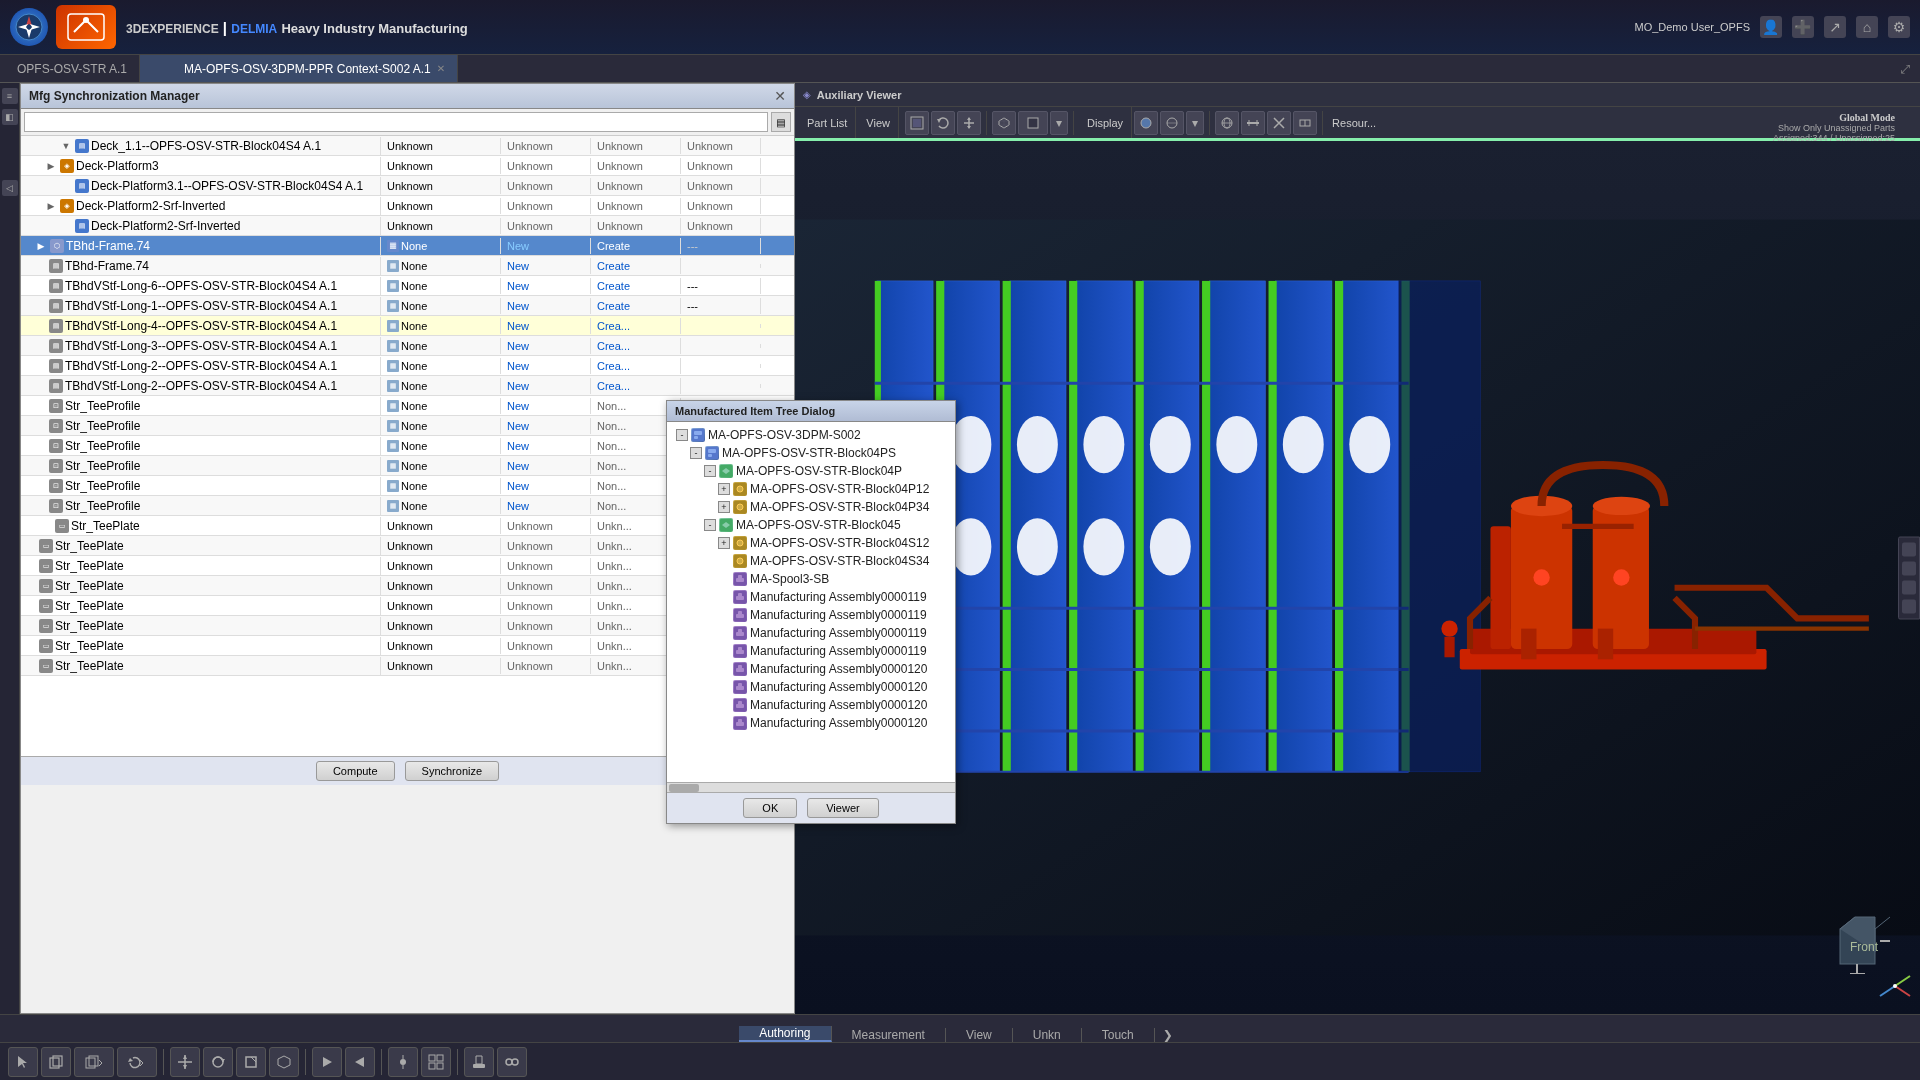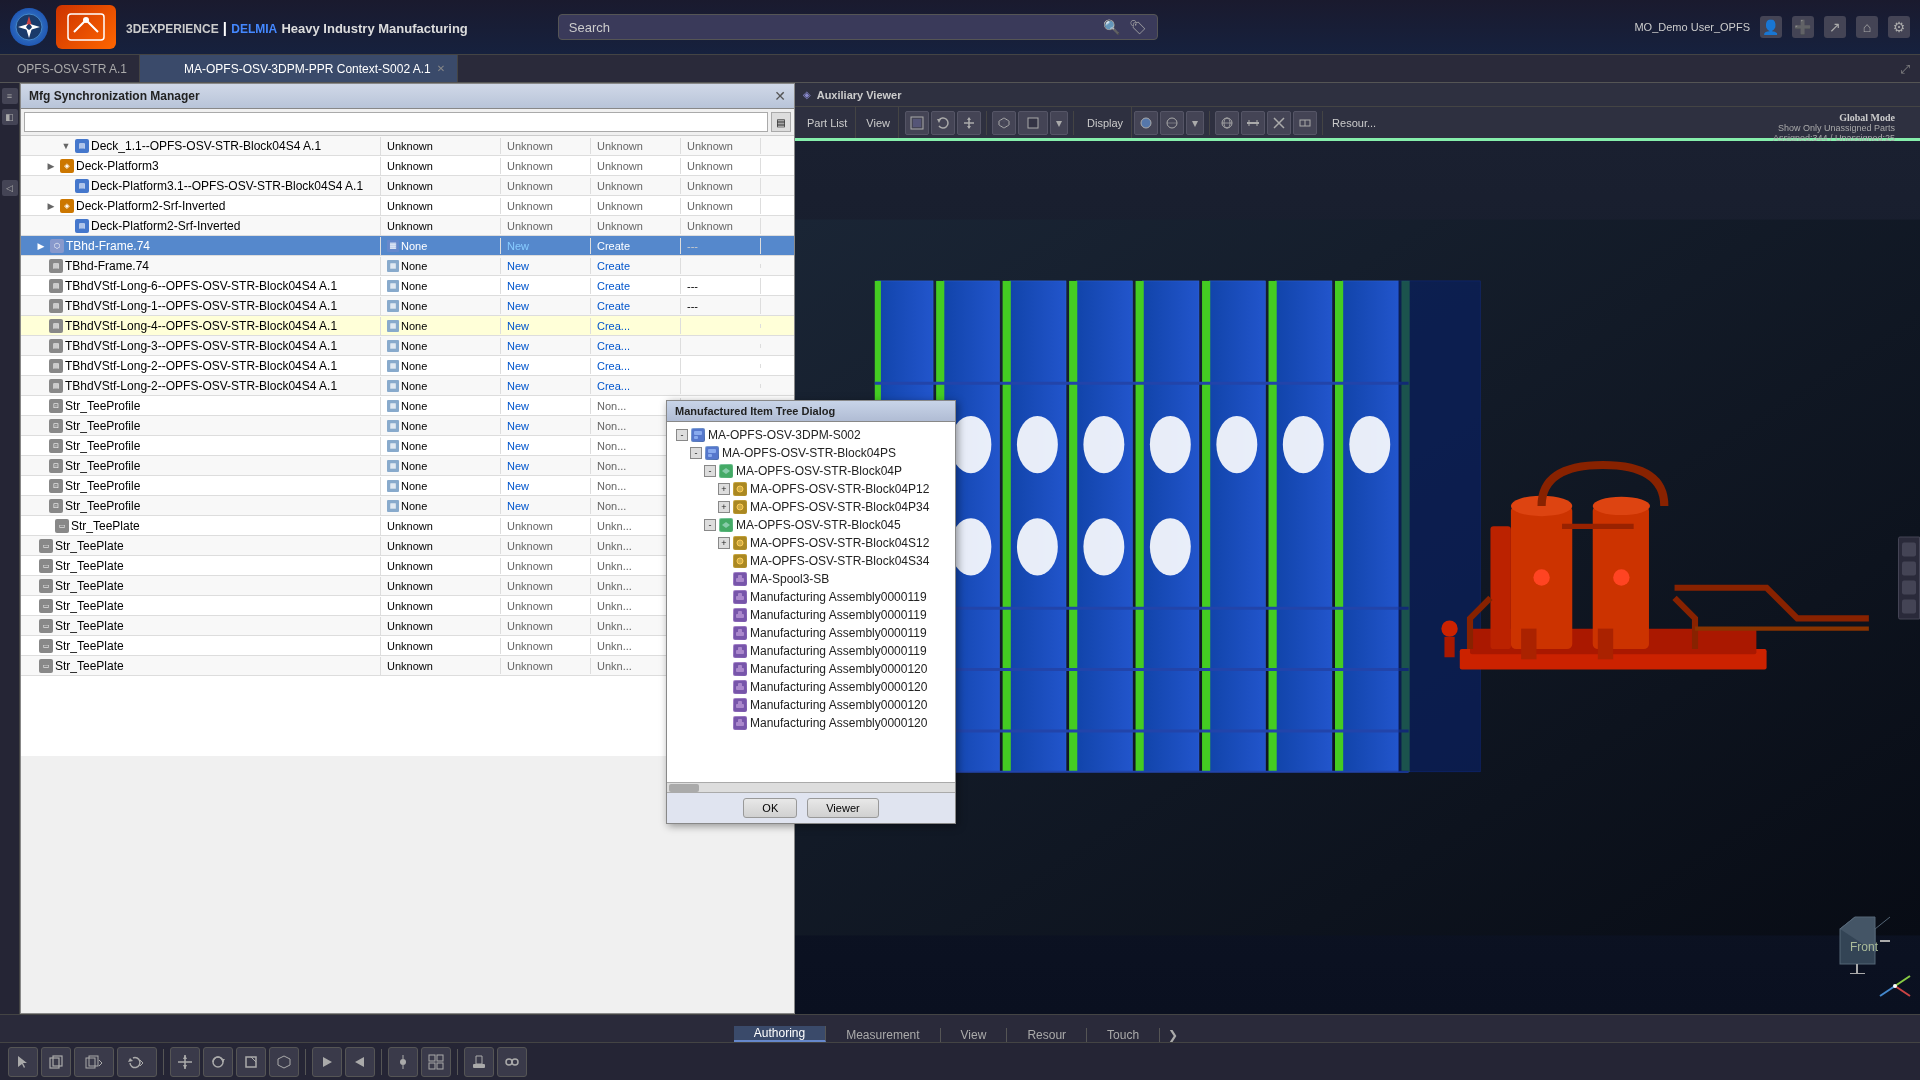--- a/index.html
+++ b/index.html
@@ -435,25 +435,20 @@
         <path d="M8 20 L20 8 L32 20" stroke="white" stroke-width="2" fill="none"></path>
         <circle cx="20" cy="8" r="3" fill="white"></circle>
       </svg>
     </div>
   </div>
   <span style="color:white;font-size:15px;font-weight:bold;">
     <span style="color:#ccc;">3DEXPERIENCE</span> | <span style="color:#4488ff;">DELMIA</span>
     <span style="color:#ddd;font-size:13px;">Heavy Industry Manufacturing</span>
   </span>
 
-  <div id="search-bar" style="margin-left:80px;">
-    <input id="search-input" style="background: transparent; border: none; outline: none; color: rgb(204, 204, 204); flex: 1 1 0%; font-size: 13px; width: 400px;" value="Search" placeholder="Search">
-    <span style="color:#aaa;font-size:14px;">🔍</span>
-    <span style="color:#aaa;font-size:14px;">🏷</span>
-  </div>
 
   <div id="right-icons" style="margin-left:auto;display:flex;align-items:center;gap:10px;">
     <span style="color:#ccc;font-size:11px;">MO_Demo User_OPFS</span>
     <div class="top-icon">👤</div>
     <div class="top-icon">➕</div>
     <div class="top-icon">↗</div>
     <div class="top-icon">⌂</div>
     <div class="top-icon">⚙</div>
   </div>
 </div>
@@ -860,20 +855,24 @@
           <span>Str_TeePlate</span>
         </div>
         <div class="td td-mbom">Unknown</div>
         <div class="td td-status" style="color:#666;">Unknown</div>
         <div class="td td-action" style="color:#666;">Unkn...</div>
         <div class="td td-parent"></div>
       </div>
 
     </div>
 
+    <div id="mfg-footer">
+      <button class="footer-btn">Compute</button>
+      <button class="footer-btn">Synchronize</button>
+    </div>
 
     <div id="mit-dialog">
       <div id="mit-header">Manufactured Item Tree Dialog</div>
       <div id="mit-tree">
 
         <div class="mit-item">
           <span class="mit-indent" style="width:0px;display:inline-block;"></span>
           <span class="mit-toggle">-</span>
           <span class="mit-icon mit-icon-assembly">
             <svg width="12" height="12">
@@ -1330,21 +1329,21 @@
 
     </div>
   </div>
 
 </div>
 
 <div id="bottom-tabs" style="height:28px;background:#2a2a3a;border-top:1px solid #444;display:flex;align-items:flex-end;">
   <div class="btab active" style="padding:0 20px;display:flex;align-items:center;cursor:pointer;color:white;background:#3a4a6a;border-bottom:2px solid #6688cc;font-size:12px;">Authoring</div>
   <div class="btab" style="padding:0 20px;display:flex;align-items:center;cursor:pointer;color:#aaa;font-size:12px;">Measurement</div>
   <div class="btab" style="padding:0 20px;display:flex;align-items:center;cursor:pointer;color:#aaa;font-size:12px;">View</div>
-  <div class="btab" style="padding:0 20px;display:flex;align-items:center;cursor:pointer;color:#aaa;font-size:12px;">Resour</div>
+  <div class="btab" style="padding:0 20px;display:flex;align-items:center;cursor:pointer;color:#aaa;font-size:12px;">Unkn</div>
   <div class="btab" style="padding:0 20px;display:flex;align-items:center;cursor:pointer;color:#aaa;font-size:12px;">Touch</div>
   <div style="padding:0 8px;display:flex;align-items:center;cursor:pointer;color:#aaa;font-size:12px;">❯</div>
 </div>
 
 <div id="bottom-toolbar" style="height:38px;background:#252535;border-top:1px solid #444;display:flex;align-items:center;padding:0 8px;gap:3px;">
   <div class="bt-btn" title="Select">
     <svg width="16" height="16" viewBox="0 0 16 16">
         <path d="M3,2 L3,13 L7,10 L9,14 L10,13 L8,9 L12,9 Z" fill="#aaa"></path>
       </svg>
   </div>

